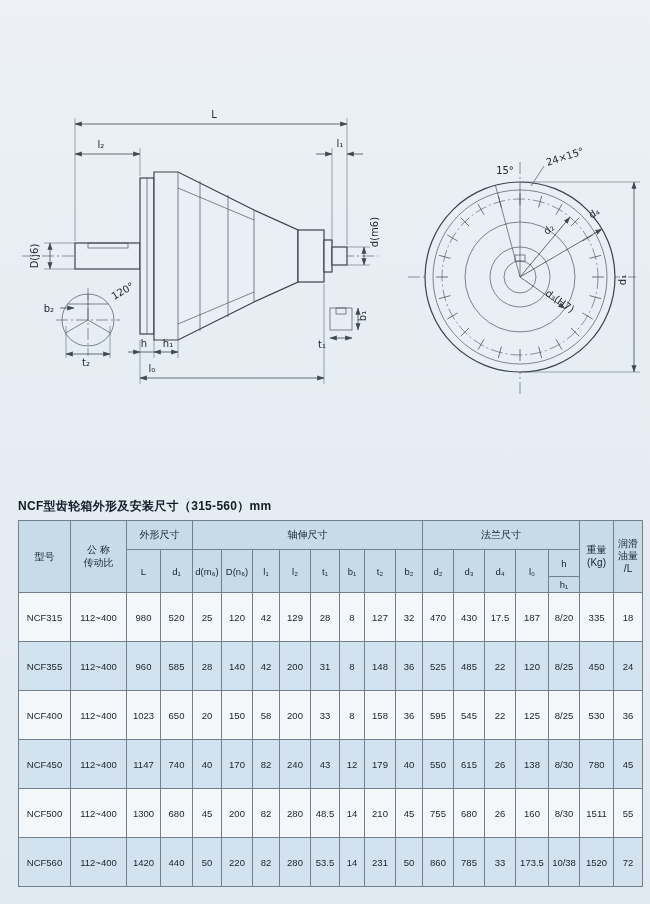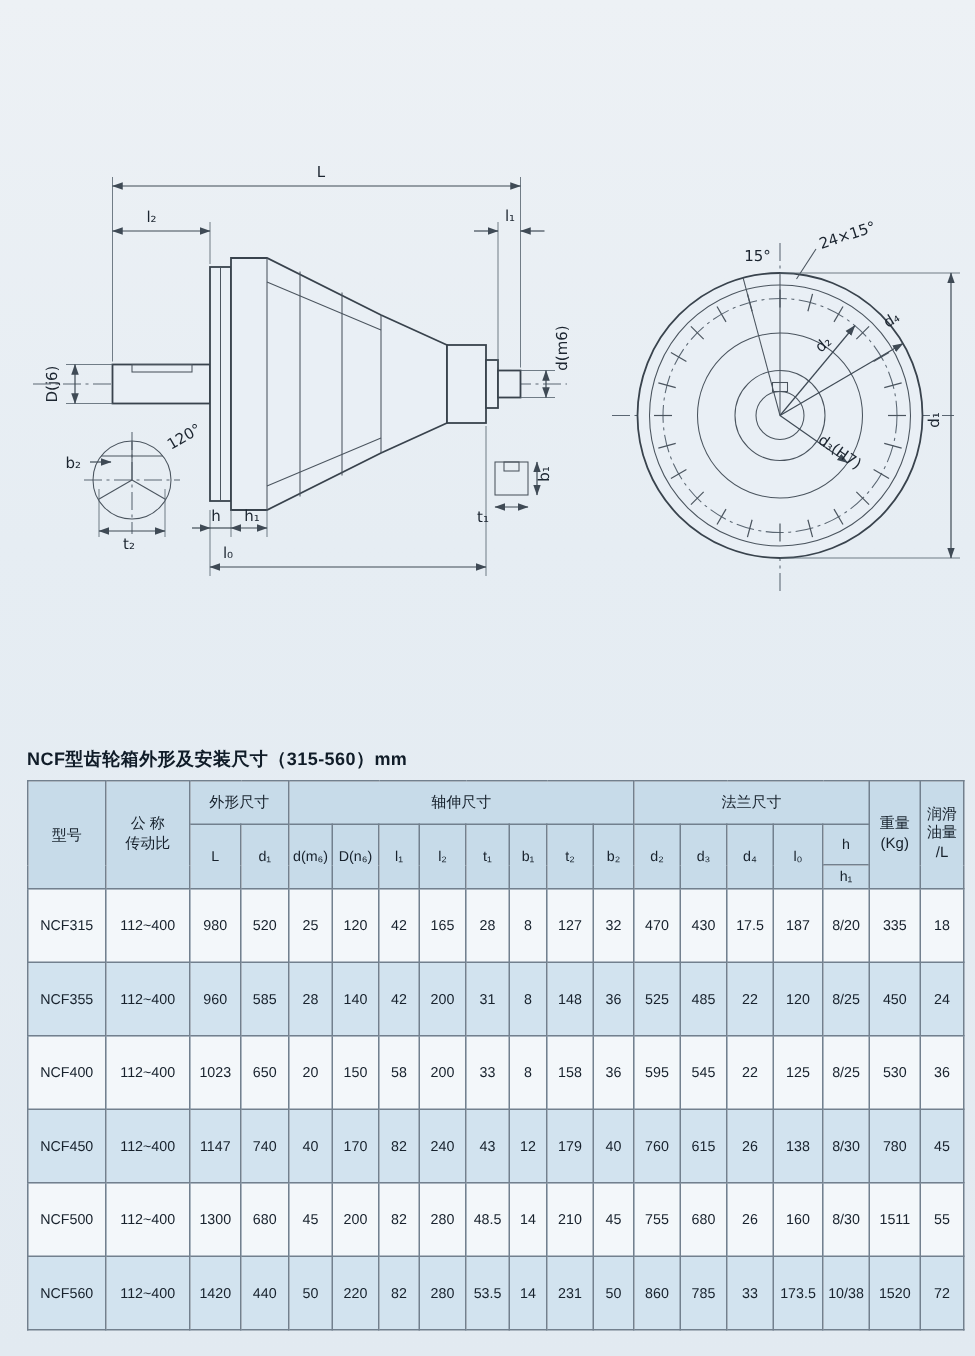--- a/index.html
+++ b/index.html
@@ -253,21 +253,21 @@
     </thead>
     <tbody id="table-body">
         <tr>
           <td>NCF315</td>
           <td>112~400</td>
           <td>980</td>
           <td>520</td>
           <td>25</td>
           <td>120</td>
           <td>42</td>
-          <td>165</td>
+          <td>129</td>
           <td>28</td>
           <td>8</td>
           <td>127</td>
           <td>32</td>
           <td>470</td>
           <td>430</td>
           <td>17.5</td>
           <td>187</td>
           <td>8/20</td>
           <td>335</td>
@@ -321,21 +321,21 @@
           <td>1147</td>
           <td>740</td>
           <td>40</td>
           <td>170</td>
           <td>82</td>
           <td>240</td>
           <td>43</td>
           <td>12</td>
           <td>179</td>
           <td>40</td>
-          <td>760</td>
+          <td>550</td>
           <td>615</td>
           <td>26</td>
           <td>138</td>
           <td>8/30</td>
           <td>780</td>
           <td>45</td>
         </tr>
         <tr>
           <td>NCF500</td>
           <td>112~400</td>

